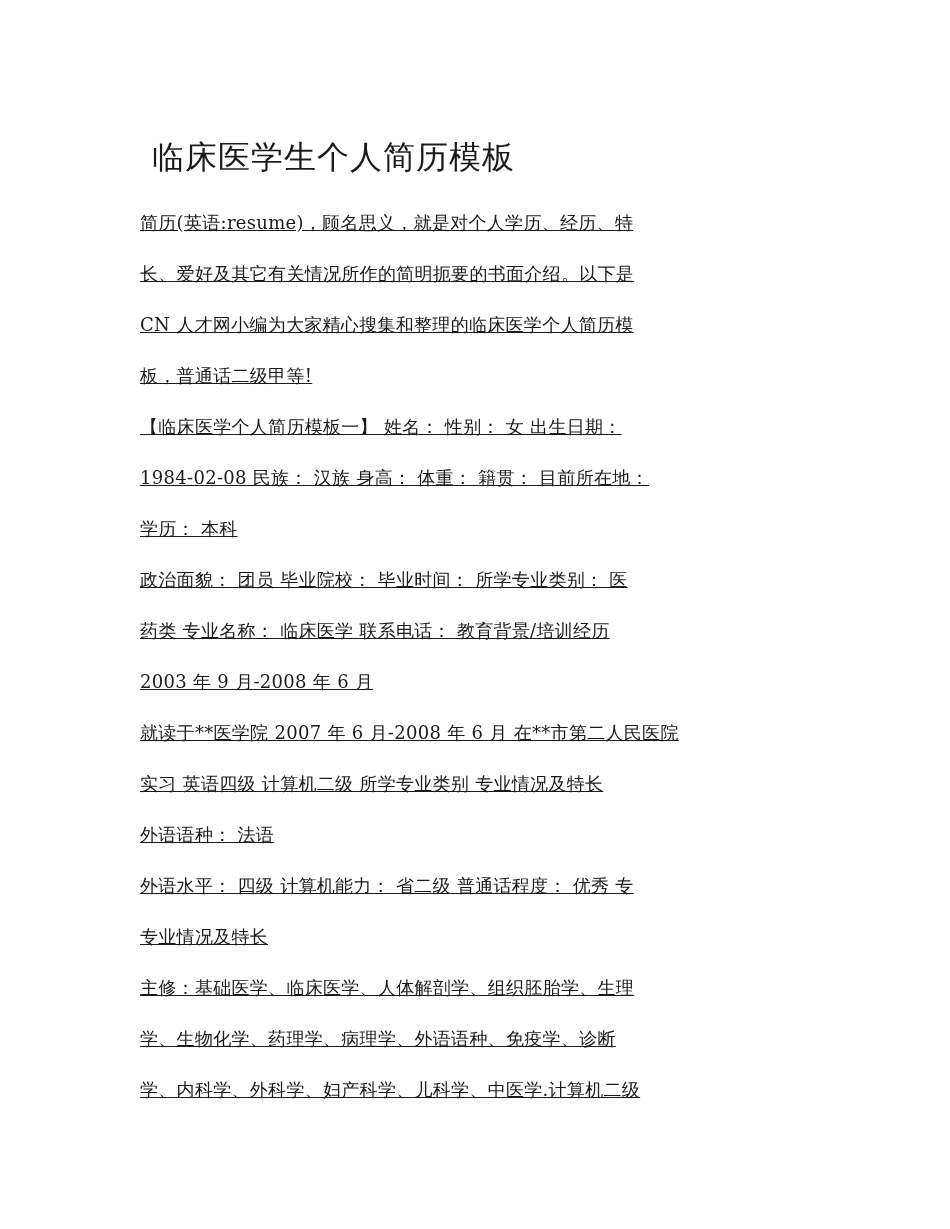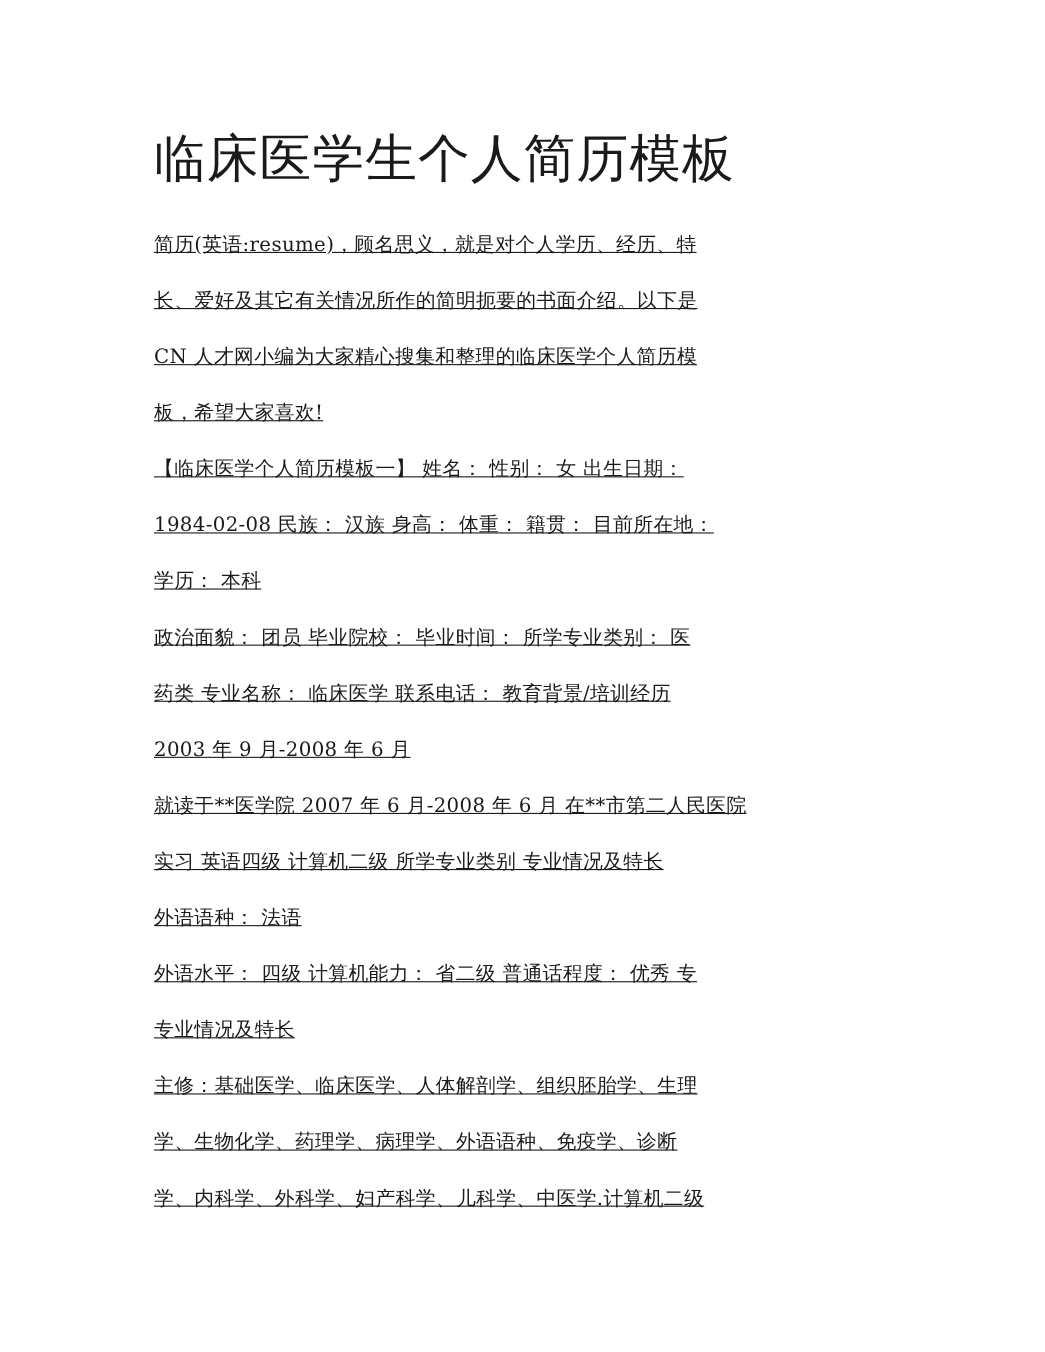--- a/index.html
+++ b/index.html
@@ -18,47 +18,47 @@
     .page {
       position: absolute;
       left: 140px;
       top: 0;
       width: 680px;
     }
     .title {
       position: absolute;
       left: 0;
       top: 112px;
-      font-size: 47px;
+      font-size: 32px;
       line-height: 66px;
       white-space: nowrap;
       letter-spacing: 1px;
       font-weight: normal;
-      margin: 0;
+      margin: 12px;
     }
     .line {
       position: absolute;
       left: 0;
       font-size: 18px;
       line-height: 30px;
       white-space: nowrap;
       letter-spacing: 0.3px;
       text-decoration: underline;
     }
   </style>
 </head>
 <body>
 
 <div class="page">
   <h1 class="title">临床医学生个人简历模板</h1>
 
   <div class="line" style="top:208px">简历(英语:resume)，顾名思义，就是对个人学历、经历、特</div>
   <div class="line" style="top:259px">长、爱好及其它有关情况所作的简明扼要的书面介绍。以下是</div>
   <div class="line" style="top:310px">CN 人才网小编为大家精心搜集和整理的临床医学个人简历模</div>
-  <div class="line" style="top:361px">板，希望大家喜欢!</div>
+  <div class="line" style="top:361px">板，普通话二级甲等!</div>
 
   <div class="line" style="top:412px">【临床医学个人简历模板一】 姓名： 性别： 女 出生日期：</div>
   <div class="line" style="top:463px">1984-02-08 民族： 汉族 身高： 体重： 籍贯： 目前所在地：</div>
   <div class="line" style="top:514px">学历： 本科</div>
   <div class="line" style="top:565px">政治面貌： 团员 毕业院校： 毕业时间： 所学专业类别： 医</div>
   <div class="line" style="top:616px">药类 专业名称： 临床医学 联系电话： 教育背景/培训经历</div>
   <div class="line" style="top:667px">2003 年 9 月-2008 年 6 月</div>
   <div class="line" style="top:718px">就读于**医学院 2007 年 6 月-2008 年 6 月 在**市第二人民医院</div>
   <div class="line" style="top:769px">实习 英语四级 计算机二级 所学专业类别 专业情况及特长</div>
   <div class="line" style="top:820px">外语语种： 法语</div>

